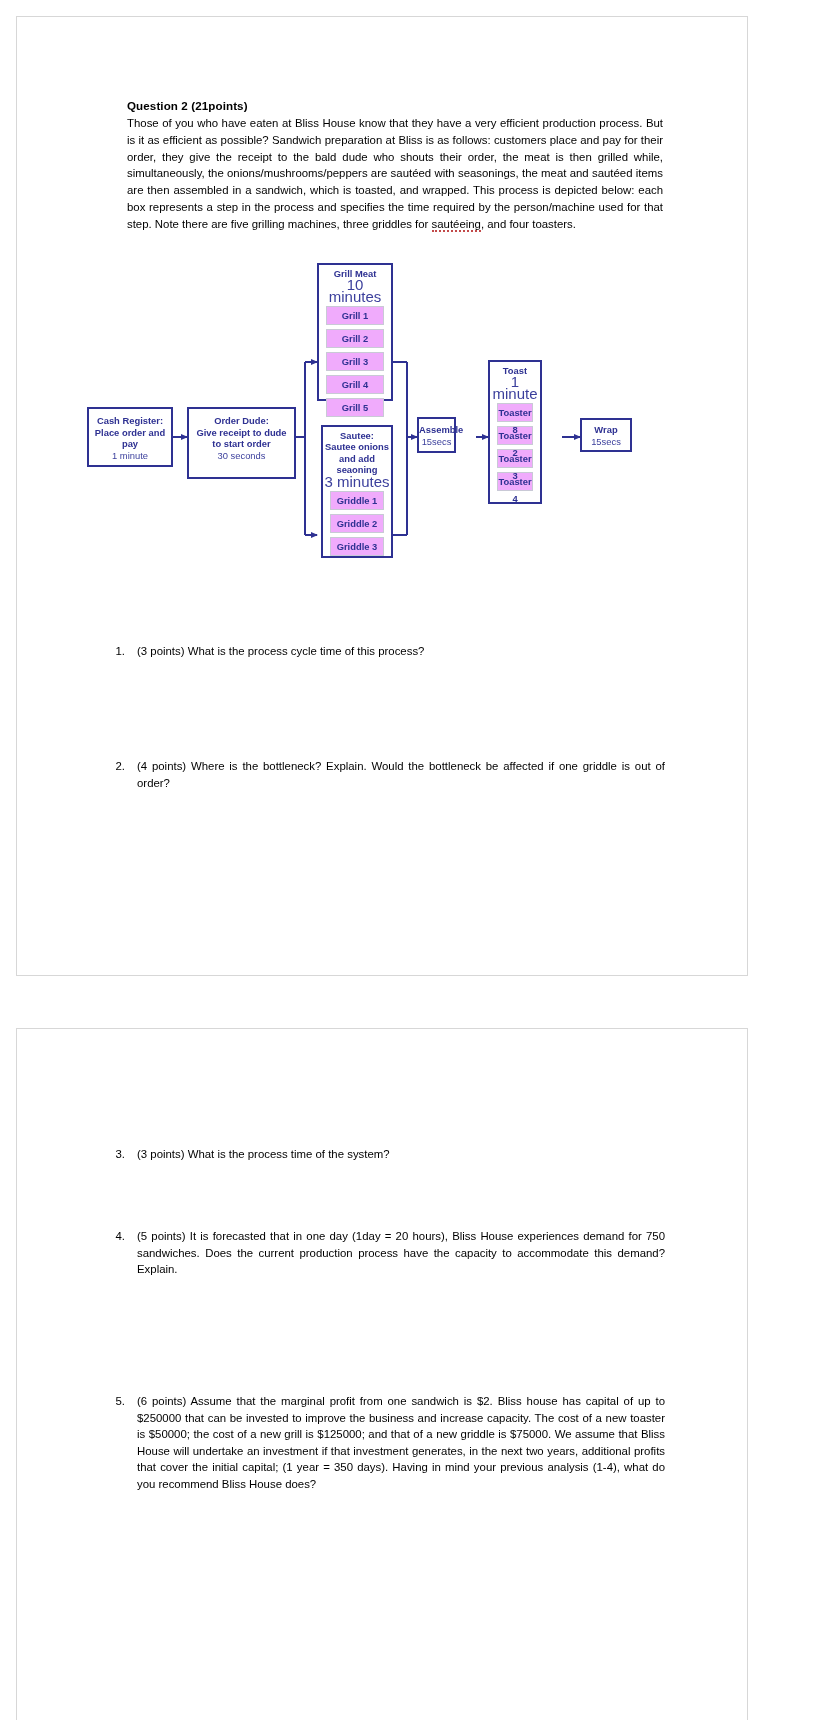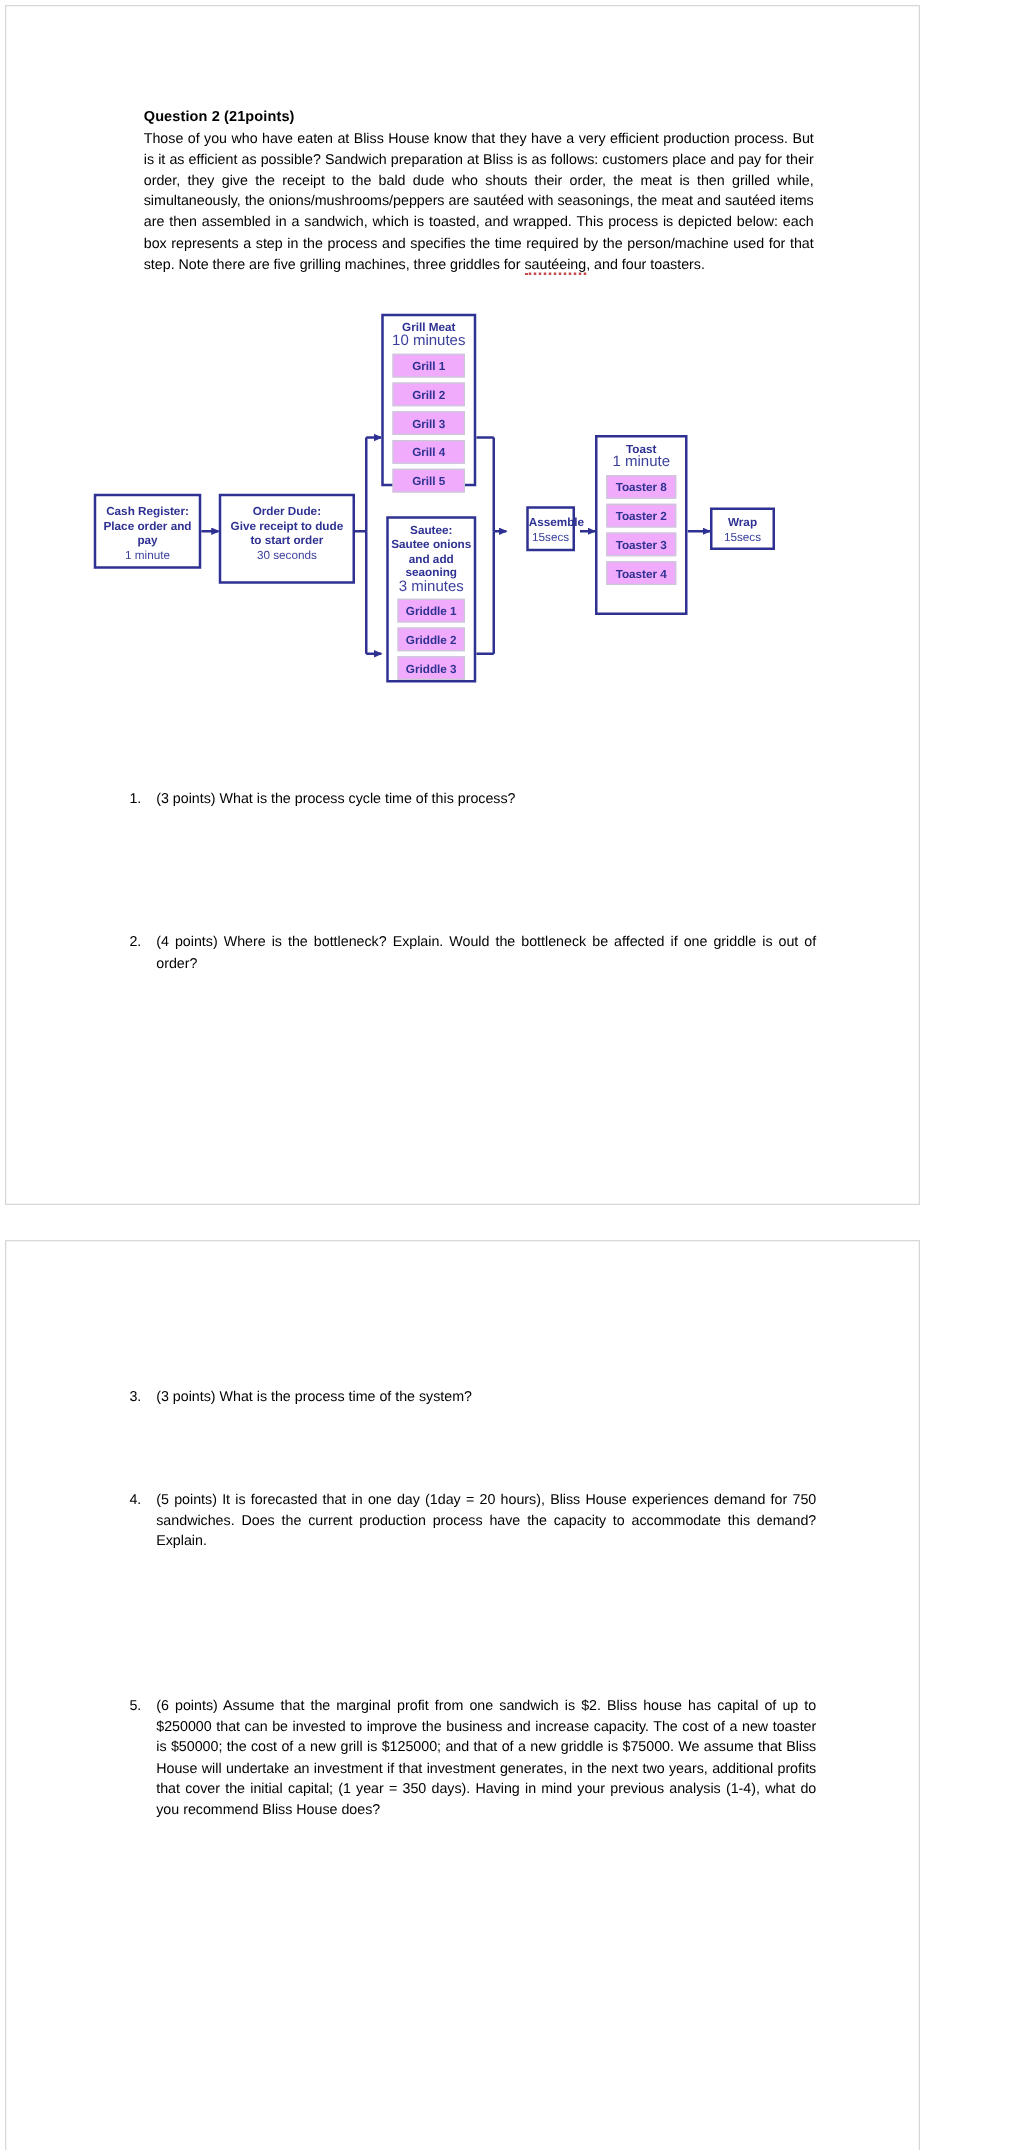--- a/index.html
+++ b/index.html
@@ -13,21 +13,21 @@
     color: #000;
   }
   .viewport { width: 821px; position: relative; background: #ffffff; }
 
   
   .page {
     position: relative;
     background: #ffffff;
     border: 1px solid #d7d7d7;
     width: 732px;
-    margin: 4px;
+    margin: 16px;
   }
   .page-1 { height: 960px; }
   .page-2 { height: 750px; }
   .page-gap { height: 20px; background: #ffffff; }
 
   
   .qhead {
     position: absolute;
     left: 110px; top: 82px;
     font-size: 11.6px;
@@ -70,21 +70,21 @@
   .node .time { font-weight: normal; color: #3b3f9c; }
   .group {
     position: absolute;
     border: 2px solid #2e3192;
     background: #ffffff;
   }
   .group .ghead {
     color: #2e3192; font-weight: bold; font-size: 9.4px;
     text-align: center; line-height: 11.4px; padding-top: 3px;
   }
-  .group .gtime { color: #3b3f9c; font-weight: normal; font-size: 12px;
+  .group .gtime { color: #3b3f9c; font-weight: normal; font-size: 15px;
     text-align: center; line-height: 11.4px; }
   .sub {
     border: 1px solid #c9c9d6;
     background: #f0abfc;
     color: #2e3192;
     font-weight: bold;
     font-size: 9.4px;
     text-align: center;
     line-height: 17px;
     height: 19px;
@@ -162,26 +162,26 @@
         <div class="ghead">Sautee:</div>
         <div class="ghead" style="padding-top:0;">Sautee onions</div>
         <div class="ghead" style="padding-top:0;">and add</div>
         <div class="ghead" style="padding-top:0;">seaoning</div>
         <div class="gtime">3 minutes</div>
         <div class="sub">Griddle 1</div>
         <div class="sub">Griddle 2</div>
         <div class="sub">Griddle 3</div>
       </div>
 
-      <div class="node" style="left:416px; top:160px; width:39px; height:36px; padding-top:5px;">
+      <div class="node" style="left:400px; top:160px; width:39px; height:36px; padding-top:5px;">
         <div>Assemble</div>
         <div class="time">15secs</div>
       </div>
 
-      <div class="group" style="left:471px; top:103px; width:74px; height:144px;">
+      <div class="group" style="left:471px; top:103px; width:54px; height:144px;">
         <div class="ghead">Toast</div>
         <div class="gtime">1 minute</div>
         <div class="sub">Toaster 8</div>
         <div class="sub">Toaster 2</div>
         <div class="sub">Toaster 3</div>
         <div class="sub">Toaster 4</div>
       </div>
 
       <div class="node" style="left:563px; top:161px; width:52px; height:34px; padding-top:4px;">
         <div>Wrap</div>

